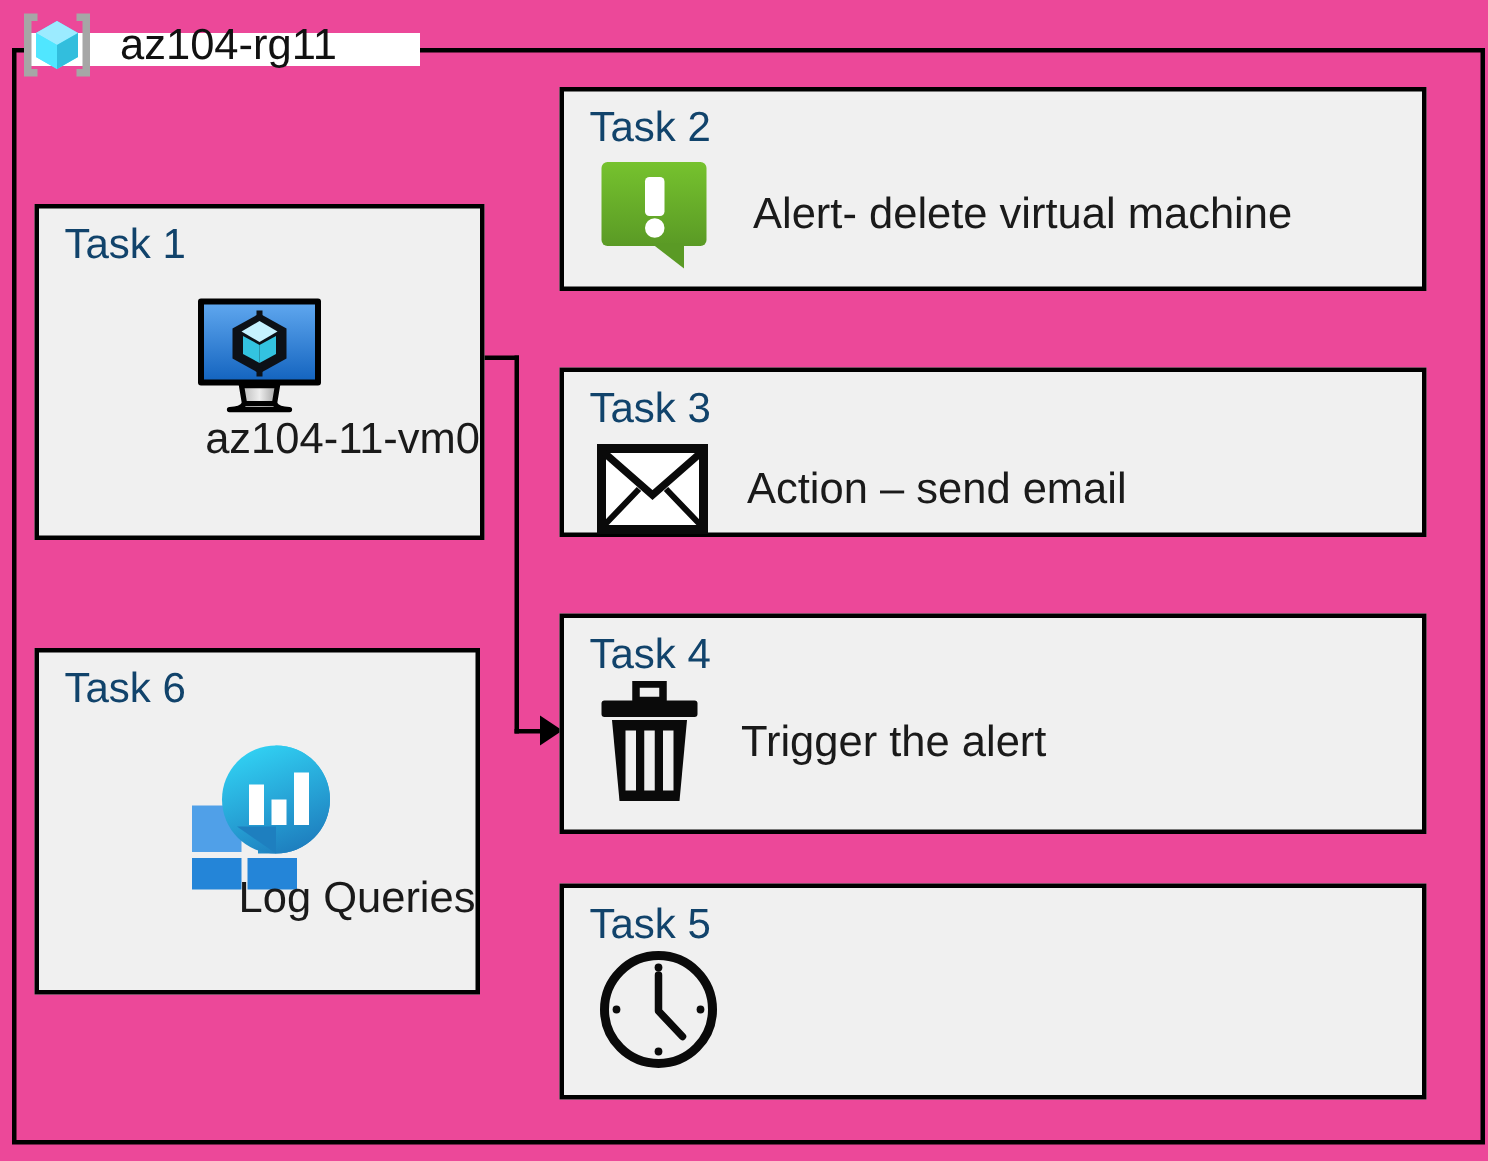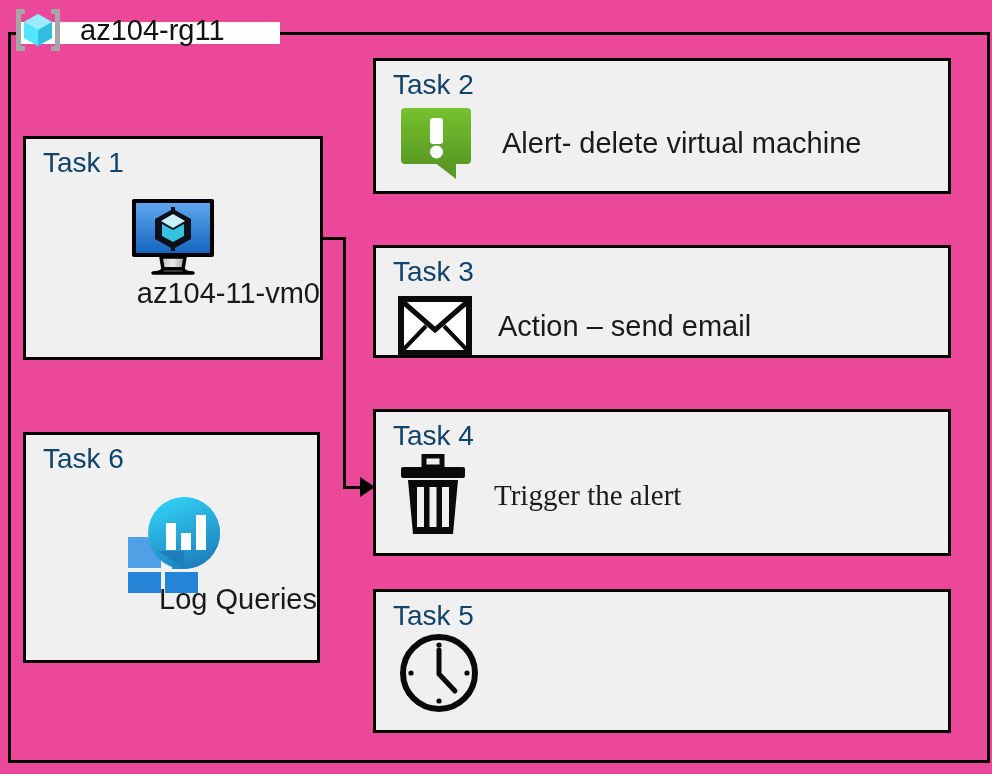--- a/index.html
+++ b/index.html
@@ -113,21 +113,21 @@
   #task4 { left: 373px; top: 409px; width: 578px; height: 147px; padding-left: 36px; }
   #task5 { left: 373px; top: 589px; width: 578px; height: 144px; }
 
   #task1 .card-icon { top: 56px; }
   #task1 .card-text { top: 138px; }
   #task6 .card-icon { top: 58px; }
   #task6 .card-text { top: 148px; }
 
   #task2 .row { top: 44px; }
   #task3 .row { top: 48px; }
-  #task4 .row { top: 42px; font-family: Liberation Serif, serif; }
+  #task4 .row { top: 42px; }
   #task5 .row { top: 40px; }
 
   
   .conn-h1 {
     position: absolute;
     left: 204px; top: 237px;
     width: 142px; height: 3px;
     background: #000000;
   }
   .conn-v {

